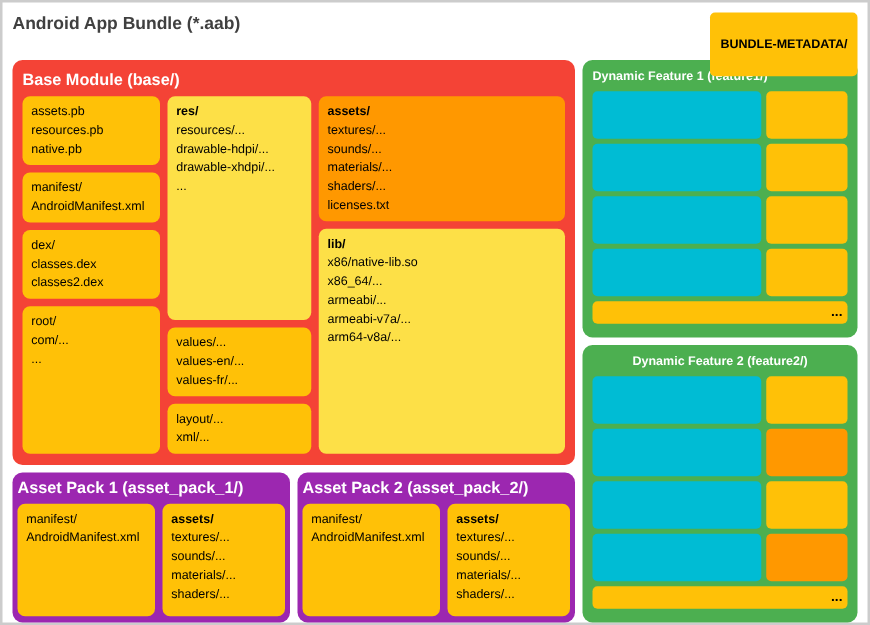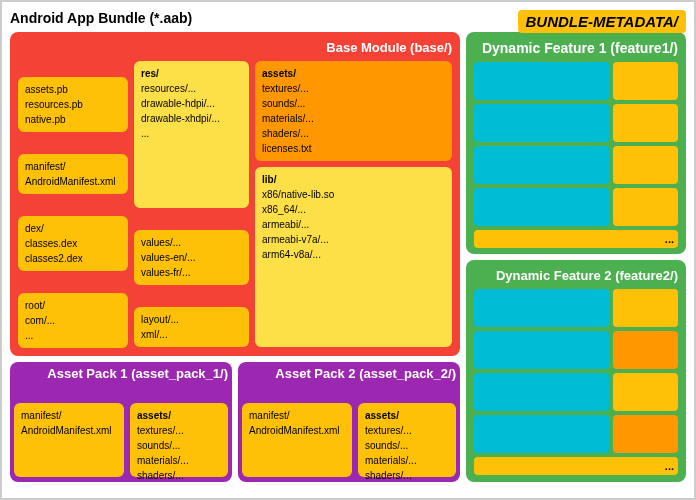--- a/index.html
+++ b/index.html
@@ -17,40 +17,39 @@
       height: 500px;
       background: #fff;
       border: 2px solid #ccc;
       padding: 8px;
       position: relative;
     }
 
     .main-title {
       font-size: 14px;
       font-weight: bold;
-      color: #000000;
-      margin-bottom: 6px;
+      color: #404040;
+      margin-bottom: 22px;
     }
 
     .top-badges {
       position: absolute;
       top: 8px;
       right: 8px;
       display: flex;
       gap: 6px;
     }
 
     .badge {
       background: #FFC107;
       color: #000;
       font-weight: bold;
-      font-size: 15px;
-      padding: 3px 8px;
+      font-size: 10px;
+      padding: 20px 8px;
       border-radius: 4px;
-      font-style: italic;
     }
 
     .badge.teal {
       background: #00BCD4;
       color: #000;
     }
 
     
     .content-area {
       display: flex;
@@ -79,21 +78,20 @@
       border-radius: 8px;
       padding: 8px;
       flex: 1;
     }
 
     .module-title {
       font-size: 13px;
       font-weight: bold;
       color: #fff;
       margin-bottom: 6px;
-      text-align: right;
     }
 
     .base-inner {
       display: flex;
       gap: 6px;
       height: calc(100% - 22px);
     }
 
     .base-col {
       display: flex;
@@ -114,21 +112,20 @@
     }
 
     
     .yellow-box {
       background: #FFC107;
       border-radius: 6px;
       padding: 5px 7px;
       font-size: 10px;
       color: #000;
       line-height: 1.5;
-      margin-top: 16px;
     }
 
     .yellow-box.tall {
       flex: 1;
     }
 
     
     .teal-box {
       background: #fde047;
       border-radius: 6px;
@@ -304,41 +301,41 @@
             </div>
           </div>
         </div>
 
       </div>
     </div>
 
     <div class="right-section">
 
       <div class="dynamic-feature">
-        <div class="module-title" style="font-size:14px;">Dynamic Feature 1 (feature1/)</div>
+        <div class="module-title" style="font-size:10px;">Dynamic Feature 1 (feature1/)</div>
         <div style="display:grid; grid-template-columns: 1fr 1fr 1fr; grid-template-rows: 1fr 1fr 1fr 1fr 18px; gap:4px; height:calc(100% - 20px);">
 
           <div class="grid-cell gc-teal" style="grid-column:span 2;"></div>
           <div class="grid-cell gc-yellow"></div>
 
           <div class="grid-cell gc-teal" style="grid-column:span 2;"></div>
           <div class="grid-cell gc-yellow"></div>
 
           <div class="grid-cell gc-teal" style="grid-column:span 2;"></div>
           <div class="grid-cell gc-yellow"></div>
 
           <div class="grid-cell gc-teal" style="grid-column:span 2;"></div>
           <div class="grid-cell gc-yellow"></div>
 
           <div class="grid-cell gc-yellow" style="grid-column:span 3; display:flex; align-items:center; justify-content:flex-end; padding-right:4px; font-weight:bold; font-size:11px;">...</div>
         </div>
       </div>
 
       <div class="dynamic-feature">
-        <div class="module-title" style="font-size:13px;">Dynamic Feature 2 (feature2/)</div>
+        <div class="module-title" style="font-size:10px;margin-left:32px;">Dynamic Feature 2 (feature2/)</div>
         <div style="display:grid; grid-template-columns: 1fr 1fr 1fr; grid-template-rows: 1fr 1fr 1fr 1fr 18px; gap:4px; height:calc(100% - 20px);">
 
           <div class="grid-cell gc-teal" style="grid-column:span 2;"></div>
           <div class="grid-cell gc-yellow"></div>
 
           <div class="grid-cell gc-teal" style="grid-column:span 2;"></div>
           <div class="grid-cell gc-orange"></div>
 
           <div class="grid-cell gc-teal" style="grid-column:span 2;"></div>
           <div class="grid-cell gc-yellow"></div>

